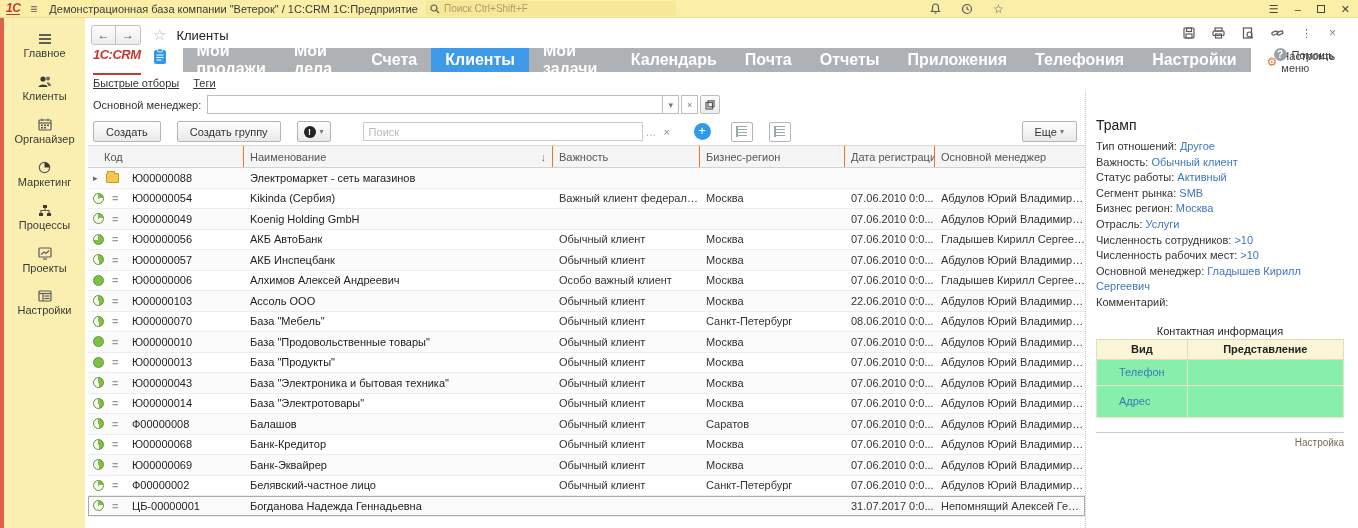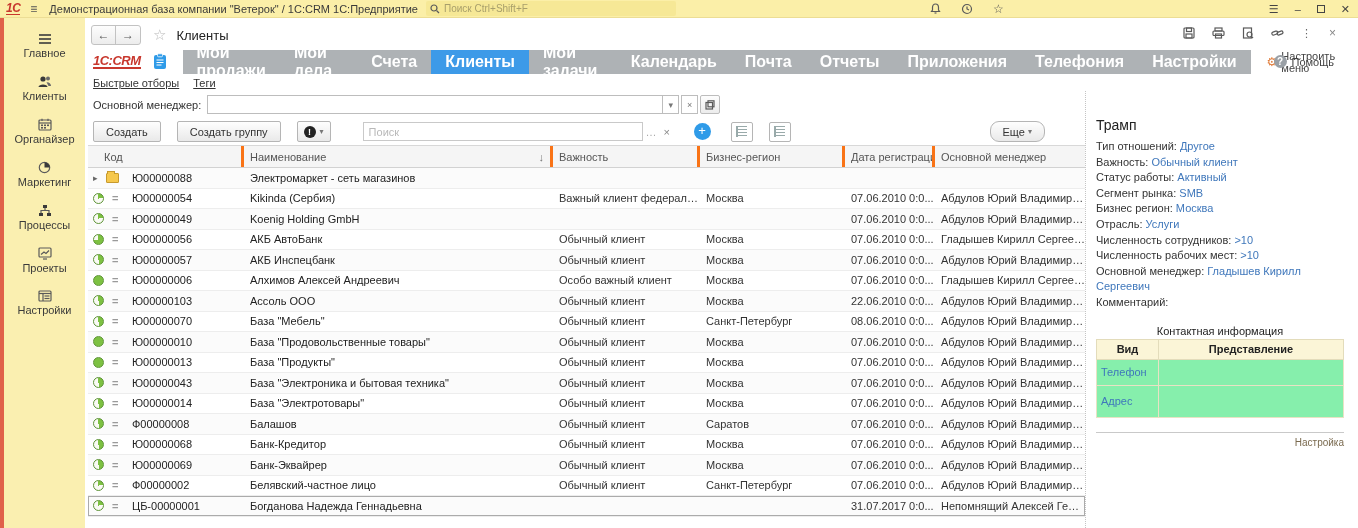--- a/index.html
+++ b/index.html
@@ -35,21 +35,21 @@
   .nav-row { height:26px; display:flex; align-items:center; padding-left:6px; position:relative; }
   .nav-btns { display:flex; border:1px solid #C2C2C2; border-radius:3px; overflow:hidden; background:linear-gradient(#fdfdfd,#ececec); }
   .nav-btns span { width:24px; text-align:center; color:#555; font-size:12px; line-height:18px; cursor:pointer; }
   .nav-btns span:first-child { border-right:1px solid #C2C2C2; }
   .fav-star { color:#B9B9B9; font-size:15px; margin:0 10px 0 12px; cursor:pointer; }
   .page-title { font-size:13px; color:#222; }
   .nav-icons { position:absolute; right:22px; top:4px; display:flex; gap:17px; align-items:center; }
   .nav-icons .ic { color:#888; cursor:pointer; display:flex; align-items:center; font-size:12px; }
 
   
-  .tabs-row { height:27px; display:flex; align-items:center; padding-left:8px; position:relative; }
+  .tabs-row { height:27px; display:flex; padding-left:8px; position:relative; }
   .crm-logo { color:#C8372D; font-weight:bold; font-size:13px; font-style:italic; letter-spacing:-0.5px; margin-right:12px; border-bottom:2px solid #C8372D; line-height:13px; }
   .clip-icon { margin-right:16px; display:flex; }
   .tabstrip { background:#AEB2B5; height:24px; display:flex; align-items:stretch; }
   .tab { color:#fff; font-weight:bold; font-size:16px; padding:0 14px; display:flex; align-items:center; cursor:pointer; }
   .tab.active { background:#3D9AE8; }
   .menu-cfg { margin-left:16px; color:#444; cursor:pointer; display:flex; align-items:center; gap:4px; }
   .gear { color:#E07B39; font-size:12px; }
   .help { position:absolute; right:24px; display:flex; align-items:center; gap:5px; color:#444; cursor:pointer; }
   .qmark { width:13px; height:13px; border-radius:50%; background:#9aa0a6; color:#fff; font-size:10px; font-weight:bold; text-align:center; line-height:13px; }
 
@@ -77,26 +77,26 @@
   .warn-dot { width:12px; height:12px; border-radius:50%; background:#222; color:#fff; font-size:9px; font-weight:bold; text-align:center; line-height:12px; }
   .caret { color:#777; font-size:8px; }
   .search-wrap { margin-left:16px; display:flex; align-items:center; }
   .search-wrap input { width:280px; height:19px; border:1px solid #C9C9C9; outline:none; padding:0 5px; font-family:inherit; font-size:11px; color:#555; }
   .search-wrap input::placeholder { color:#B9B9B9; }
   .dots { color:#aaa; margin:0 3px; }
   .xclear { color:#888; cursor:pointer; width:14px; text-align:center; }
   .plus-btn { width:17px; height:17px; border-radius:50%; background:#2F9BE8; color:#fff; font-size:13px; line-height:16px; text-align:center; cursor:pointer; margin:0 4px; }
   .view-btn { width:22px; height:20px; border:1px solid #B5B5B5; border-radius:2px; background:#fff; display:flex; align-items:center; justify-content:center; cursor:pointer; }
   .view-glyph { width:11px; height:11px; background:repeating-linear-gradient(#9aa 0 1px, transparent 1px 3px); border-left:2px solid #9aa; }
-  .more-btn { position:absolute; right:40px; top:3px;border-radius:9px; }
+  .more-btn { position:absolute; right:8px; top:3px; }
 
   
   .grid { flex:1; display:flex; flex-direction:column; border-top:1px solid #D8D8D8; margin-left:3px; position:relative; }
   .g-head { display:flex; height:22px; background:#F5F5F5; border-bottom:1px solid #D2D2D2; align-items:center; color:#555; }
-  .g-head .hc { padding-left:6px; border-right:3px solid #f97316; height:100%; display:flex; align-items:center; overflow:hidden; white-space:nowrap; }
+  .g-head .hc { padding-left:6px; border-right:1px solid #f97316; height:100%; display:flex; align-items:center; overflow:hidden; white-space:nowrap; }
   .hc.c-code { width:156px; padding-left:16px; }
   .hc.c-name { width:309px; justify-content:space-between; padding-right:6px; }
   .hc.c-imp { width:147px; }
   .hc.c-reg { width:145px; }
   .hc.c-date { width:90px; }
   .hc.c-mgr { flex:1; border-right:none; }
   .sort-arrow { color:#777; }
   .g-body { flex:1; overflow:hidden; }
   .g-row { display:flex; height:20.5px; align-items:center; border-bottom:1px solid #EDEDED; cursor:pointer; white-space:nowrap; }
   .g-row:nth-child(odd) { background:#FBFBFB; }
@@ -117,21 +117,21 @@
 
   
   .d-title { font-size:14px; color:#222; margin-bottom:6px; }
   .d-field { line-height:15.6px; }
   .d-field .lab { color:#333; }
   .d-field .val { color:#3F77BB; cursor:pointer; }
   .contact { margin-top:14px; }
   .c-title { text-align:center; color:#222; margin-bottom:2px; }
   .c-table { width:100%; border-collapse:collapse; background:#86efac; }
   .c-table th { border:1px solid #E3DCBB; background:#FBF5D7; font-weight:bold; color:#222; height:20px; }
-  .c-table td { border:1px solid #E9E2C4; height:26px; padding:2px 4px; vertical-align:middle; }
+  .c-table td { border:1px solid #E9E2C4; height:26px; padding:2px 22px; vertical-align:middle; }
   .c-table td.kind { color:#3F77BB; width:62px; cursor:pointer; }
   .c-table tr.tall td { height:32px; }
   .d-sep { border-top:1px solid #C9C9C9; margin-top:14px; }
   .d-settings { text-align:right; margin-top:4px; font-size:10px; color:#7A6A4F; cursor:pointer; }
 
   svg .st { stroke:#5a5a5a; fill:none; stroke-width:1.2; }
 </style>
 </head>
 <body>
 

